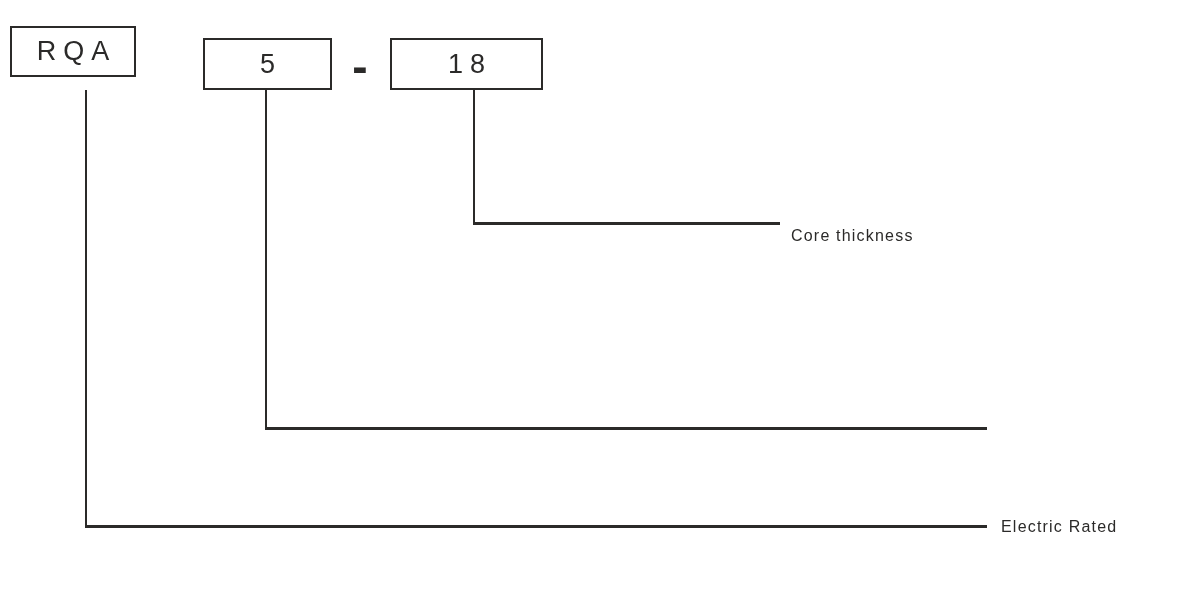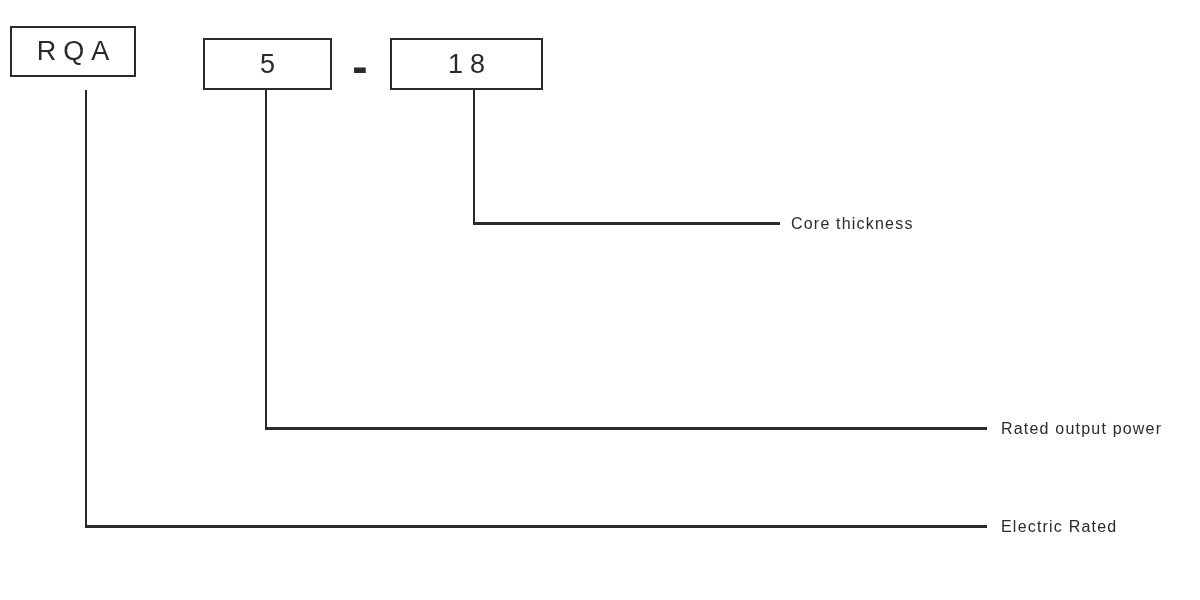--- a/index.html
+++ b/index.html
@@ -70,21 +70,21 @@
   .h-prefix { left: 85px;  top: 525px; width: 902px; }
 
   .callout-label {
     position: absolute;
     font-size: 16px;
     letter-spacing: 1.2px;
     white-space: nowrap;
     transform: translateY(-50%);
     color: var(--ink);
   }
-  .label-core   { left: 791px;  top: 224px; }
+  .label-core   { left: 791px;  top: 236px; }
   .label-power  { left: 1001px; top: 429px; }
   .label-prefix { left: 1001px; top: 527px; }
 </style>
 </head>
 <body>
 
 <div class="diagram">
 
   <div class="code-box box-prefix">
     <span class="code-text">RQA</span>
@@ -103,16 +103,15 @@
   <div class="vline v-core"></div>
   <div class="hline h-core"></div>
 
   <div class="vline v-power"></div>
   <div class="hline h-power"></div>
 
   <div class="vline v-prefix"></div>
   <div class="hline h-prefix"></div>
 
   <span class="callout-label label-core">Core thickness</span>
-  <span class="callout-label label-power">Rated output power</span>
   <span class="callout-label label-prefix">Electric Rated</span>
 
 </div>
 
 </body></html>

